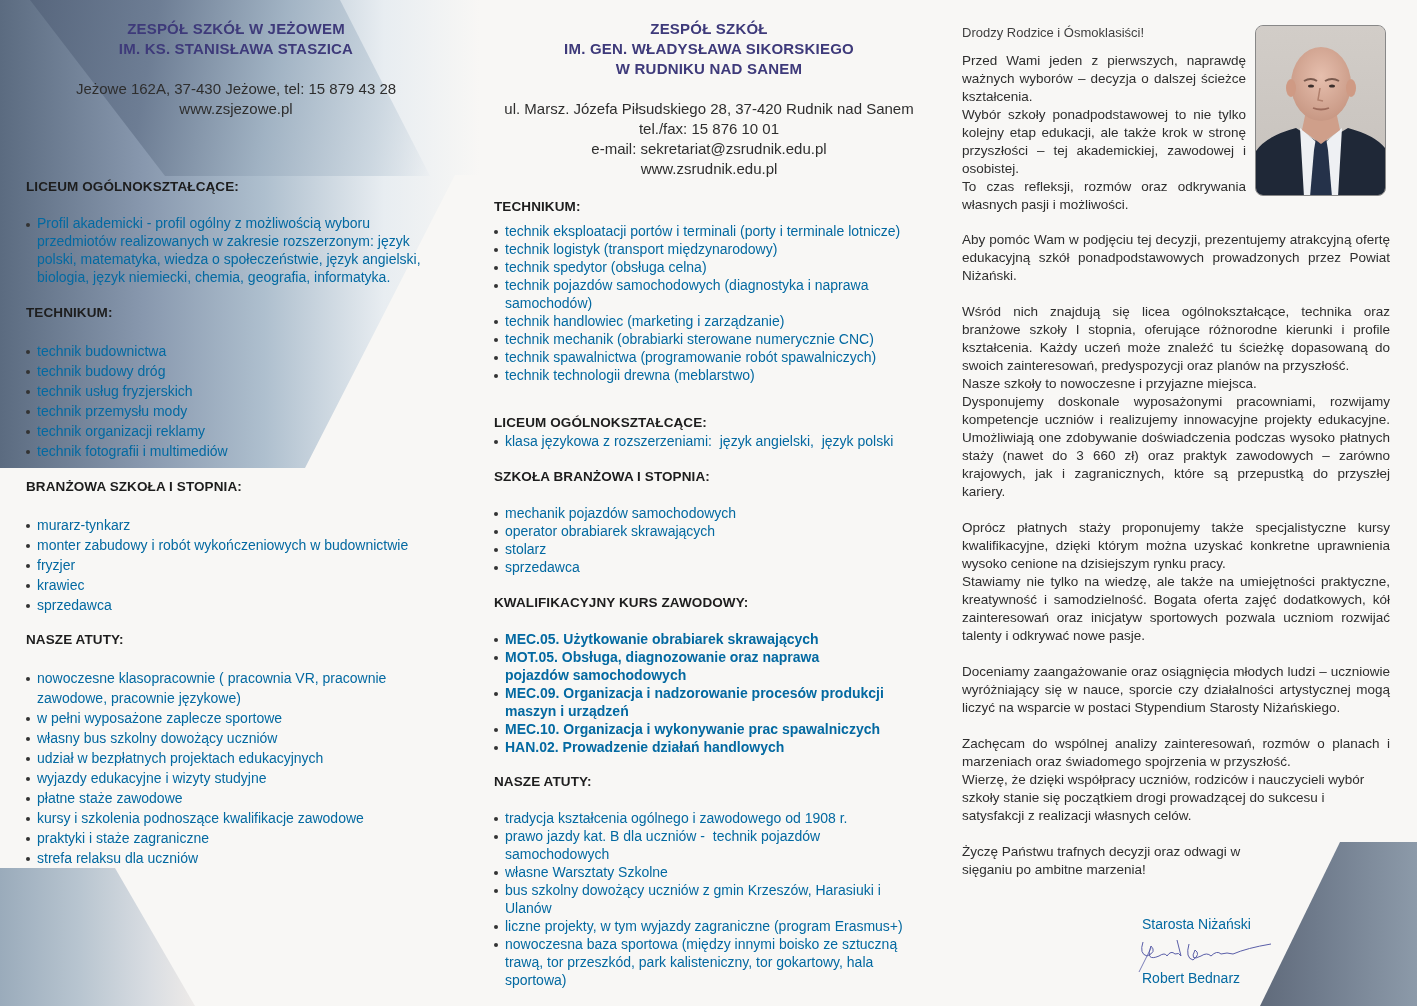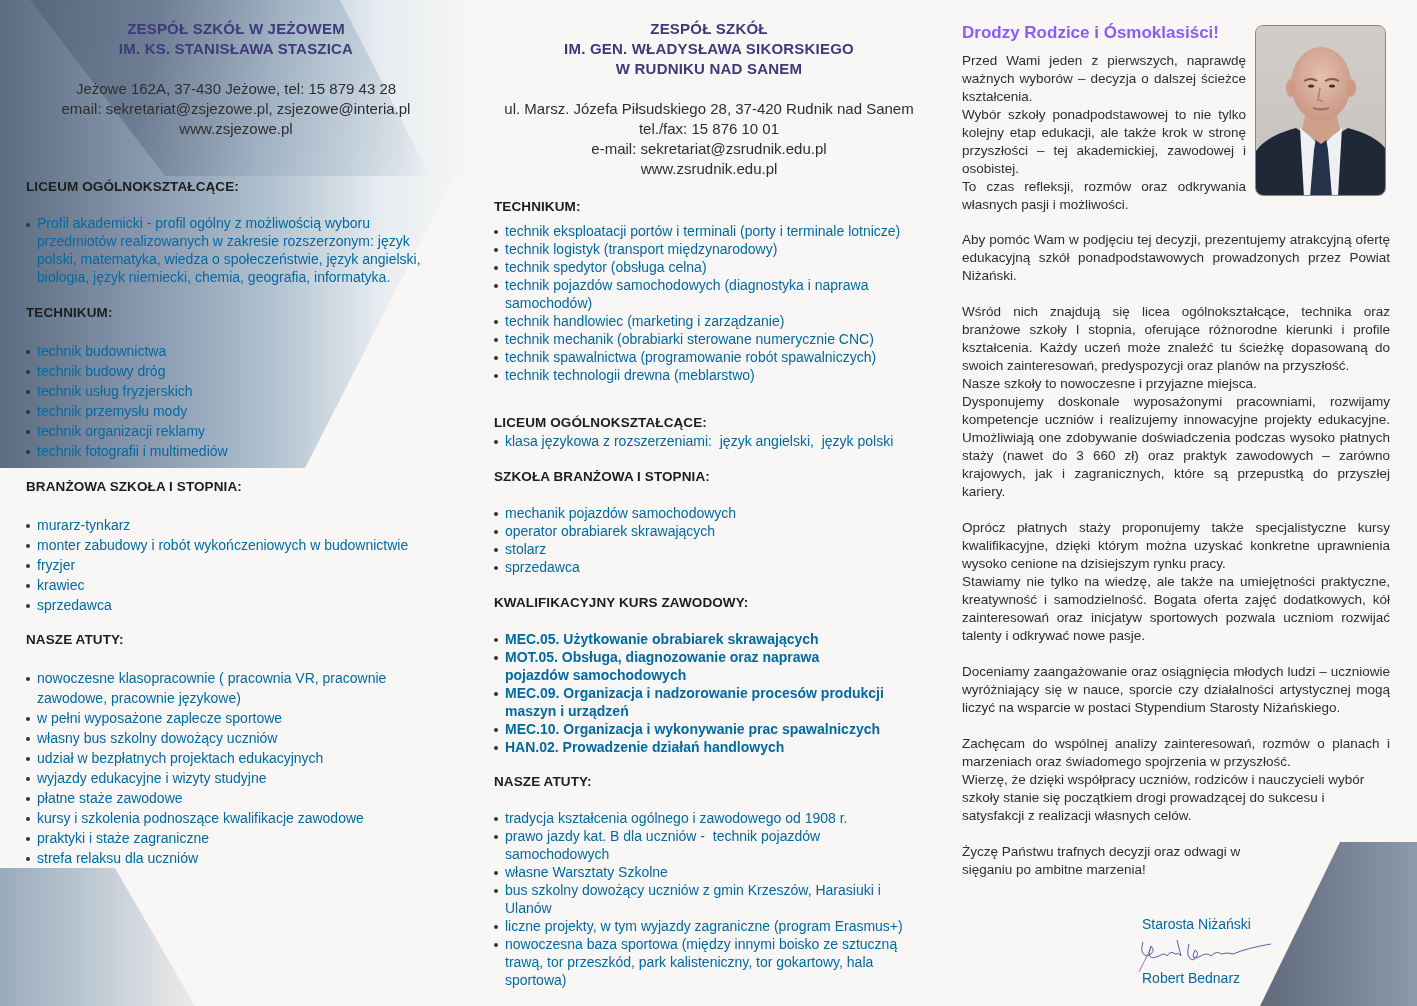--- a/index.html
+++ b/index.html
@@ -76,23 +76,23 @@
     left: 0; top: 8px;
     width: 4px; height: 4px;
     border-radius: 50%;
     background: #333;
   }
   .col-1 ul.bullets li { line-height: 20px; }
   .col-1 ul.bullets li::before { top: 9px; }
 
   
   .letter-title {
-    font-weight: bold;
-    font-size: 17px;
-    color: #8b5cf6;
+    font-weight: normal;
+    font-size: 13px;
+    color: #404040;
     line-height: 22px;
   }
   .letter p {
     font-size: 13.5px;
     line-height: 18px;
     color: #2e2e2e;
     text-align: justify;
   }
   .letter p.left { text-align: left; }
   .portrait {
@@ -120,21 +120,20 @@
   <div class="bg-shape bg-left-diamond"></div>
   <div class="bg-shape bg-left-bottom"></div>
   <div class="bg-shape bg-right-bottom"></div>
 
   <div class="col col-1">
     <div class="school-header" style="position:absolute; left:0; top:19px; width:420px;">
       <div class="school-name">ZESPÓŁ SZKÓŁ W JEŻOWEM</div>
       <div class="school-name">IM. KS. STANISŁAWA STASZICA</div>
       <div style="height:20px"></div>
       <div class="contact">Jeżowe 162A, 37-430 Jeżowe, tel: 15 879 43 28</div>
-      <div class="contact">email: sekretariat@zsjezowe.pl, zsjezowe@interia.pl</div>
       <div class="contact">www.zsjezowe.pl</div>
     </div>
 
     <div class="section-title" style="position:absolute; top:178px; left:0;">LICEUM OGÓLNOKSZTAŁCĄCE:</div>
     <ul class="bullets" style="position:absolute; top:214px; left:0; width:420px;">
       <li style="line-height:18px;">Profil akademicki - profil ogólny z możliwością wyboru przedmiotów realizowanych w zakresie rozszerzonym: język polski, matematyka, wiedza o społeczeństwie, język angielski, biologia, język niemiecki, chemia, geografia, informatyka.</li>
     </ul>
 
     <div class="section-title" style="position:absolute; top:304px; left:0;">TECHNIKUM:</div>
     <ul class="bullets" style="position:absolute; top:341px; left:0; width:420px;">

